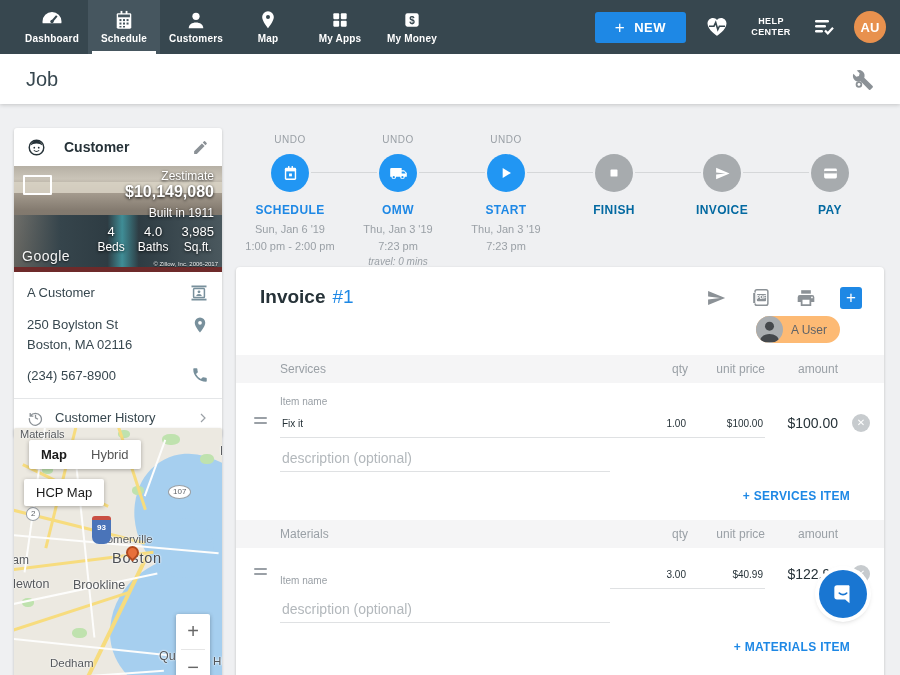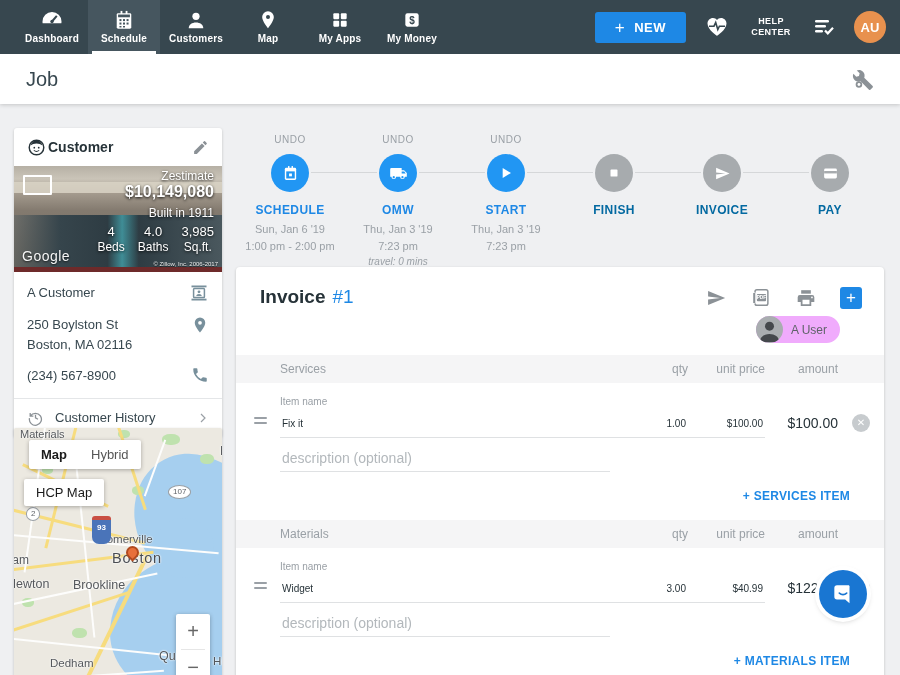--- a/index.html
+++ b/index.html
@@ -22,21 +22,21 @@
   
   .page-head{position:absolute;top:54px;left:0;right:0;height:50px;background:#fff;display:flex;align-items:center;
              padding:0 26px;box-sizing:border-box;box-shadow:0 1px 4px rgba(0,0,0,.18);z-index:20;}
   .page-title{font-size:20px;color:#37474f;}
   .page-head .spacer{flex:1;}
   
   .content{position:absolute;top:104px;left:0;right:0;bottom:0;overflow:hidden;}
   .card{background:#fff;border-radius:3px;box-shadow:0 1px 3px rgba(0,0,0,.2);}
   
   .customer-card{position:absolute;left:14px;top:24px;width:208px;}
-  .cc-head{height:38px;display:flex;align-items:center;gap:2px;padding:0 13px;}
+  .cc-head{height:38px;display:flex;align-items:center;gap:18px;padding:0 13px;}
   .cc-title{font-size:14px;font-weight:bold;color:#263238;flex:1;}
   .photo{position:relative;height:106px;overflow:hidden;color:#fff;
      background:linear-gradient(180deg,#b6b0a5 0%,#cac4b8 12%,#a79e91 24%,#837a6f 42%,#6a6257 100%);}
   .ph-cornice{position:absolute;left:0;right:0;top:16px;height:11px;background:#d9d3c6;opacity:.85;}
   .ph-glass{position:absolute;left:0;right:0;bottom:5px;height:52px;
      background:linear-gradient(90deg,#55616566 0,#36454c 22%,#2e3c43 45%,#3f8d96 52%,#2e3c43 60%,#4a585e 100%);}
   .ph-strip{position:absolute;left:0;right:0;bottom:0;height:5px;background:#6e2a2a;}
   .sv-frame{position:absolute;left:9px;top:9px;width:25px;height:16px;border:2px solid #fff;border-radius:1px;}
   .ph-text{position:absolute;right:8px;text-align:right;text-shadow:0 1px 3px rgba(0,0,0,.9);}
   .z-label{top:3px;font-size:12px;}
@@ -94,21 +94,21 @@
   .inv-title-row{display:flex;align-items:center;}
   .inv-title{font-size:19px;font-weight:bold;color:#263238;}
   .inv-num{font-size:19px;color:#1e88e5;margin-left:7px;}
   .inv-actions{position:absolute;right:22px;top:20px;display:flex;align-items:center;gap:23px;}
   .plus-btn{width:22px;height:22px;background:#1e88e5;border-radius:3px;color:#fff;font-size:17px;line-height:21px;
             text-align:center;cursor:pointer;}
   .inv-due{margin-top:4px;font-size:12px;}
   .due-label{color:#9aa0a6;font-size:11px;}
   .due-value{color:#1e88e5;cursor:pointer;}
   .assignee-row{display:flex;justify-content:flex-end;padding:8px 22px 12px 0;}
-  .pill{display:flex;align-items:center;background:#f0abfc;border-radius:14px;height:27px;padding-right:13px;gap:8px;cursor:pointer;}
+  .pill{display:flex;align-items:center;background:#fdba74;border-radius:14px;height:27px;padding-right:13px;gap:8px;cursor:pointer;}
   .pill-avatar{width:27px;height:27px;border-radius:50%;background:#a9adb0;display:flex;align-items:center;justify-content:center;overflow:hidden;}
   .pill-name{font-size:12px;color:#5f6368;}
   
   .cols{display:grid;grid-template-columns:22px 336px 78px 77px 73px 1fr;box-sizing:border-box;padding-left:16px;}
   .band{height:28px;background:#f5f5f6;align-items:center;}
   .band-name{font-size:12px;color:#9aa0a6;padding-left:6px;}
   .bh{font-size:12px;color:#9aa0a6;text-align:right;}
   .item{align-items:end;margin-top:13px;}
   .handle{display:flex;flex-direction:column;gap:3px;margin:0 0 14px 2px;cursor:grab;}
   .handle span{width:13px;height:2px;background:#9aa0a6;border-radius:1px;}
@@ -566,21 +566,20 @@
         <div class="bh">amount</div>
         <div></div>
       </div>
       <div class="item cols">
         <div class="handle">
             <span></span>
             <span></span>
           </div>
         <div class="name-cell">
           <div class="ilabel">Item name</div>
-          <input class="iname" value="Widget" style="">
         </div>
         <div><input class="num" value="3.00" style=""></div>
         <div><input class="num" value="$40.99" style=""></div>
         <div class="amount">$122.97</div>
         <div class="close-cell">
             <span class="close-icon">✕</span>
           </div>
       </div>
       <div class="desc-row cols">
         <div></div>

